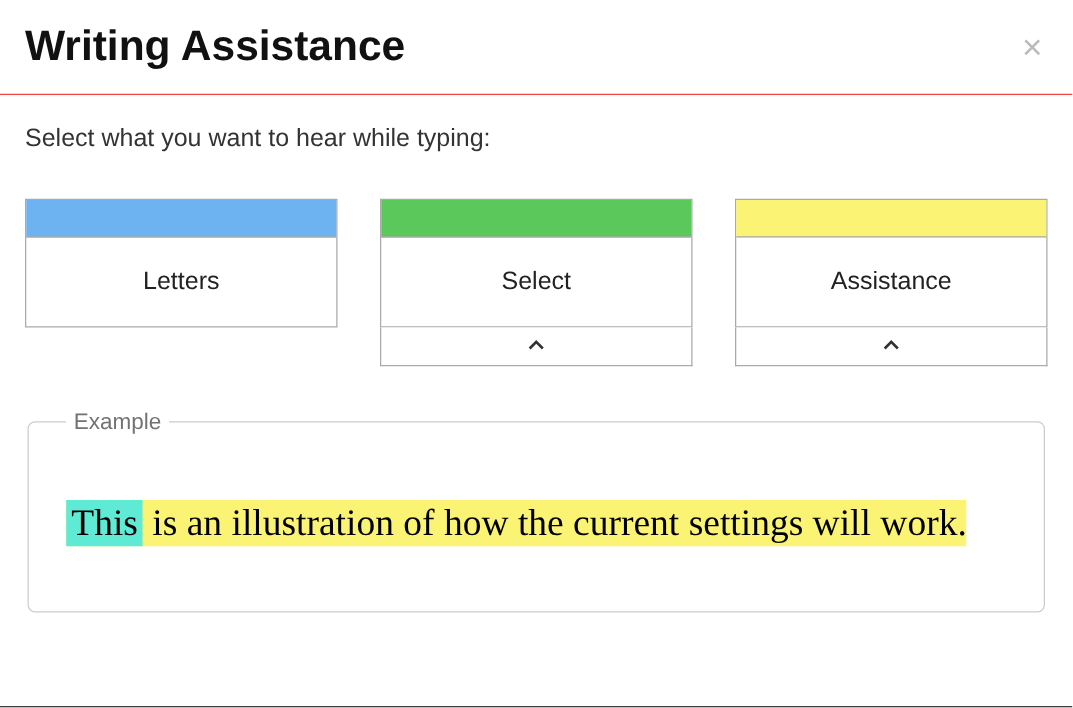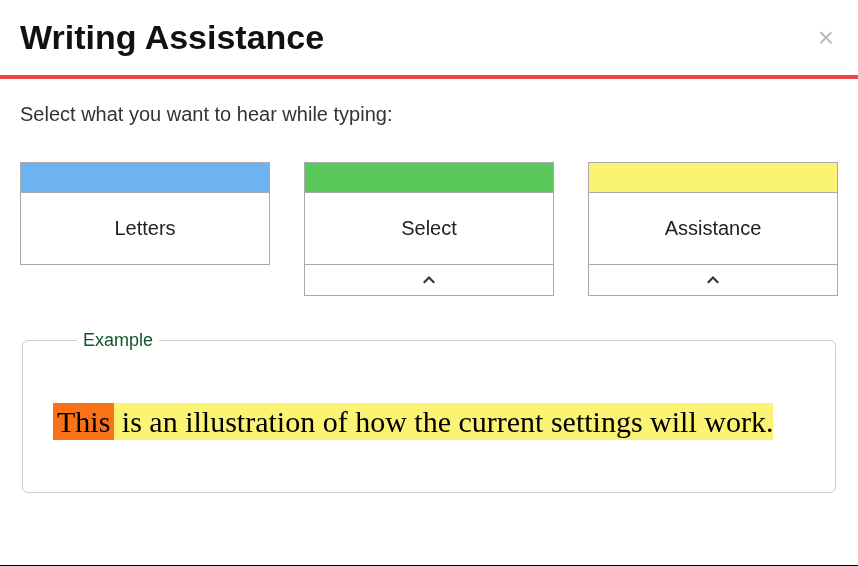--- a/index.html
+++ b/index.html
@@ -12,21 +12,21 @@
       background: #fff;
       width: 858px;
       height: 566px;
       position: relative;
     }
     .header {
       display: flex;
       justify-content: space-between;
       align-items: center;
       padding: 18px 20px 18px 20px;
-      border-bottom: 4px solid #ef4444;
+      border-bottom: 1px solid #ef4444;
     }
     .title {
       font-size: 34px;
       font-weight: 700;
       color: #111;
     }
     .close-btn {
       font-size: 28px;
       color: #bbb;
       cursor: pointer;
@@ -93,36 +93,36 @@
       height: 12px;
     }
     .example-fieldset {
       border: 1px solid #ccc;
       border-radius: 6px;
       padding: 48px 30px 48px 30px;
       margin: 0 2px;
     }
     .example-legend {
       font-size: 18px;
-      color: #14532d;
+      color: #737373;
       padding: 0 6px;
-      margin-left: 24px;
+      margin-left: 0;
     }
     .example-text {
       font-family: Georgia, "Times New Roman", serif;
       font-size: 30px;
       line-height: 1.5;
       color: #000;
     }
     .hl-sentence {
       background: #fbf373;
       padding: 2px 0;
     }
     .hl-word {
-      background: #f97316;
+      background: #5eead4;
       padding: 2px 4px;
     }
     .bottom-line {
       position: absolute;
       bottom: 0;
       left: 0;
       right: 0;
       border-top: 1px solid #000;
     }
   </style>

